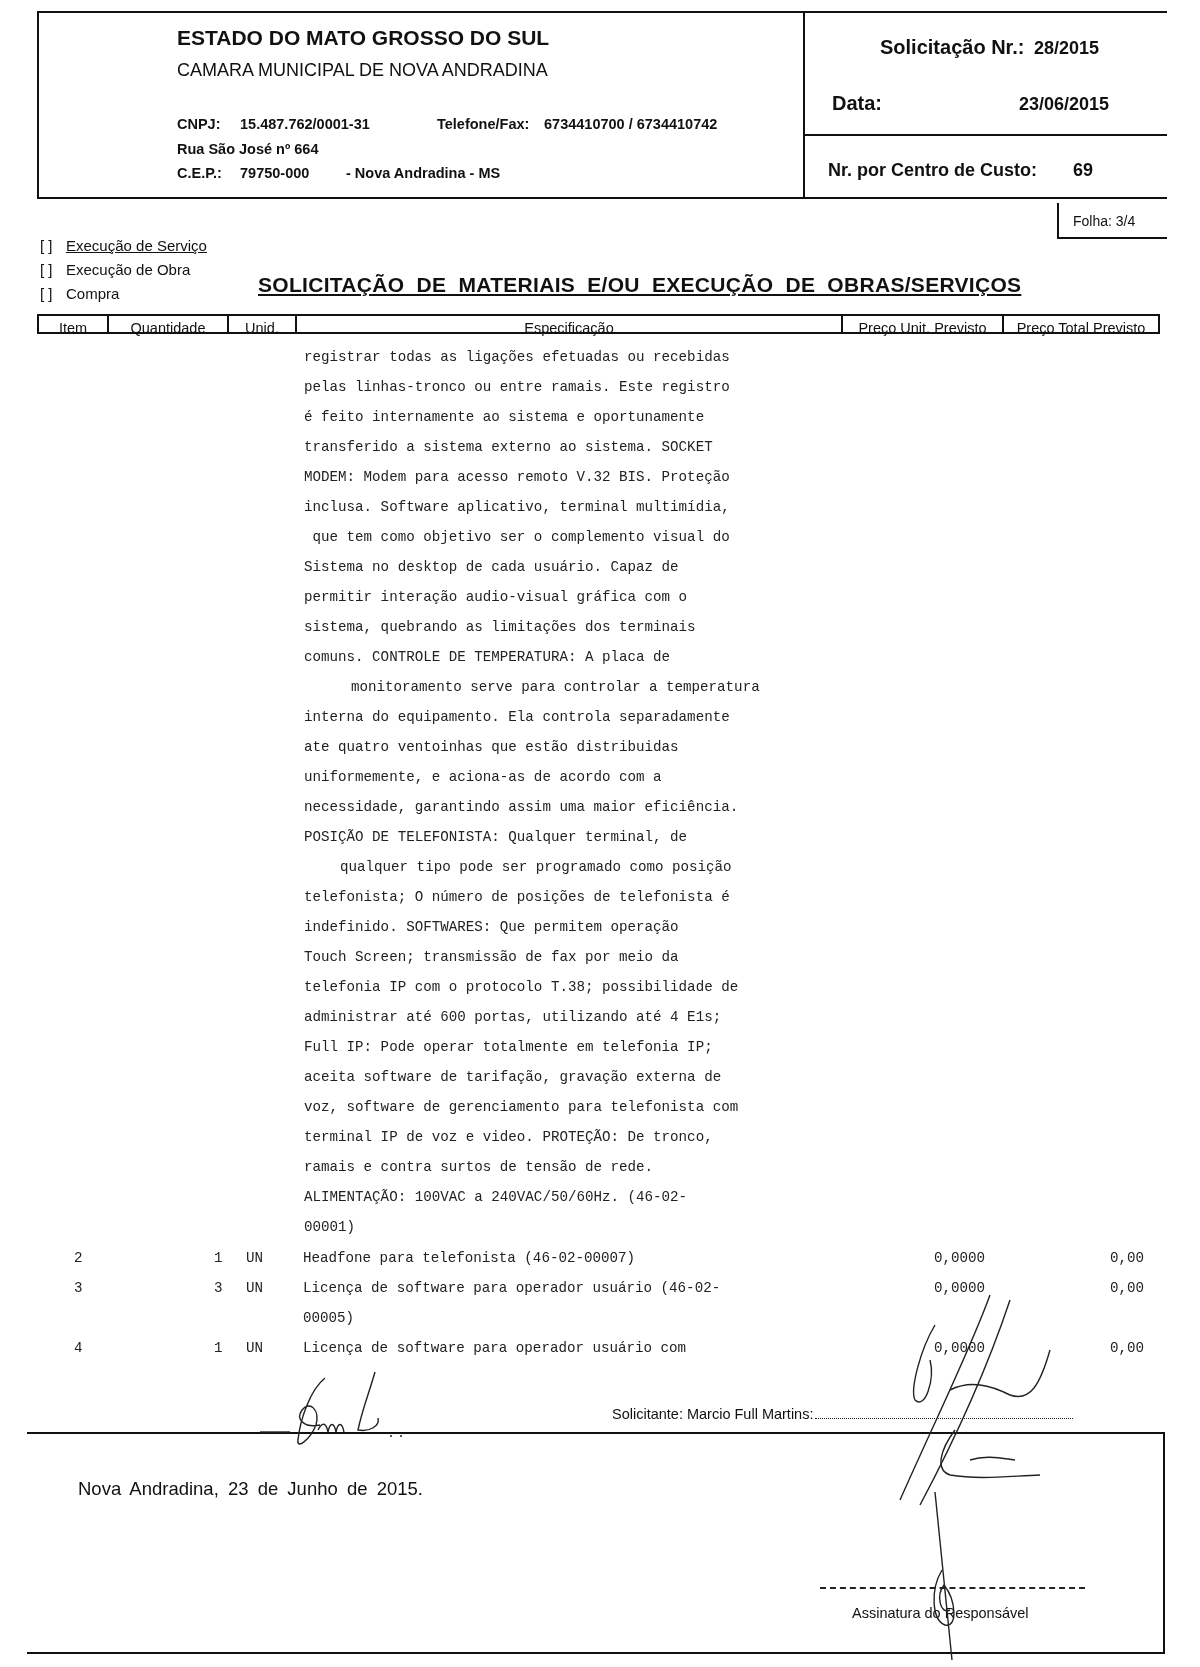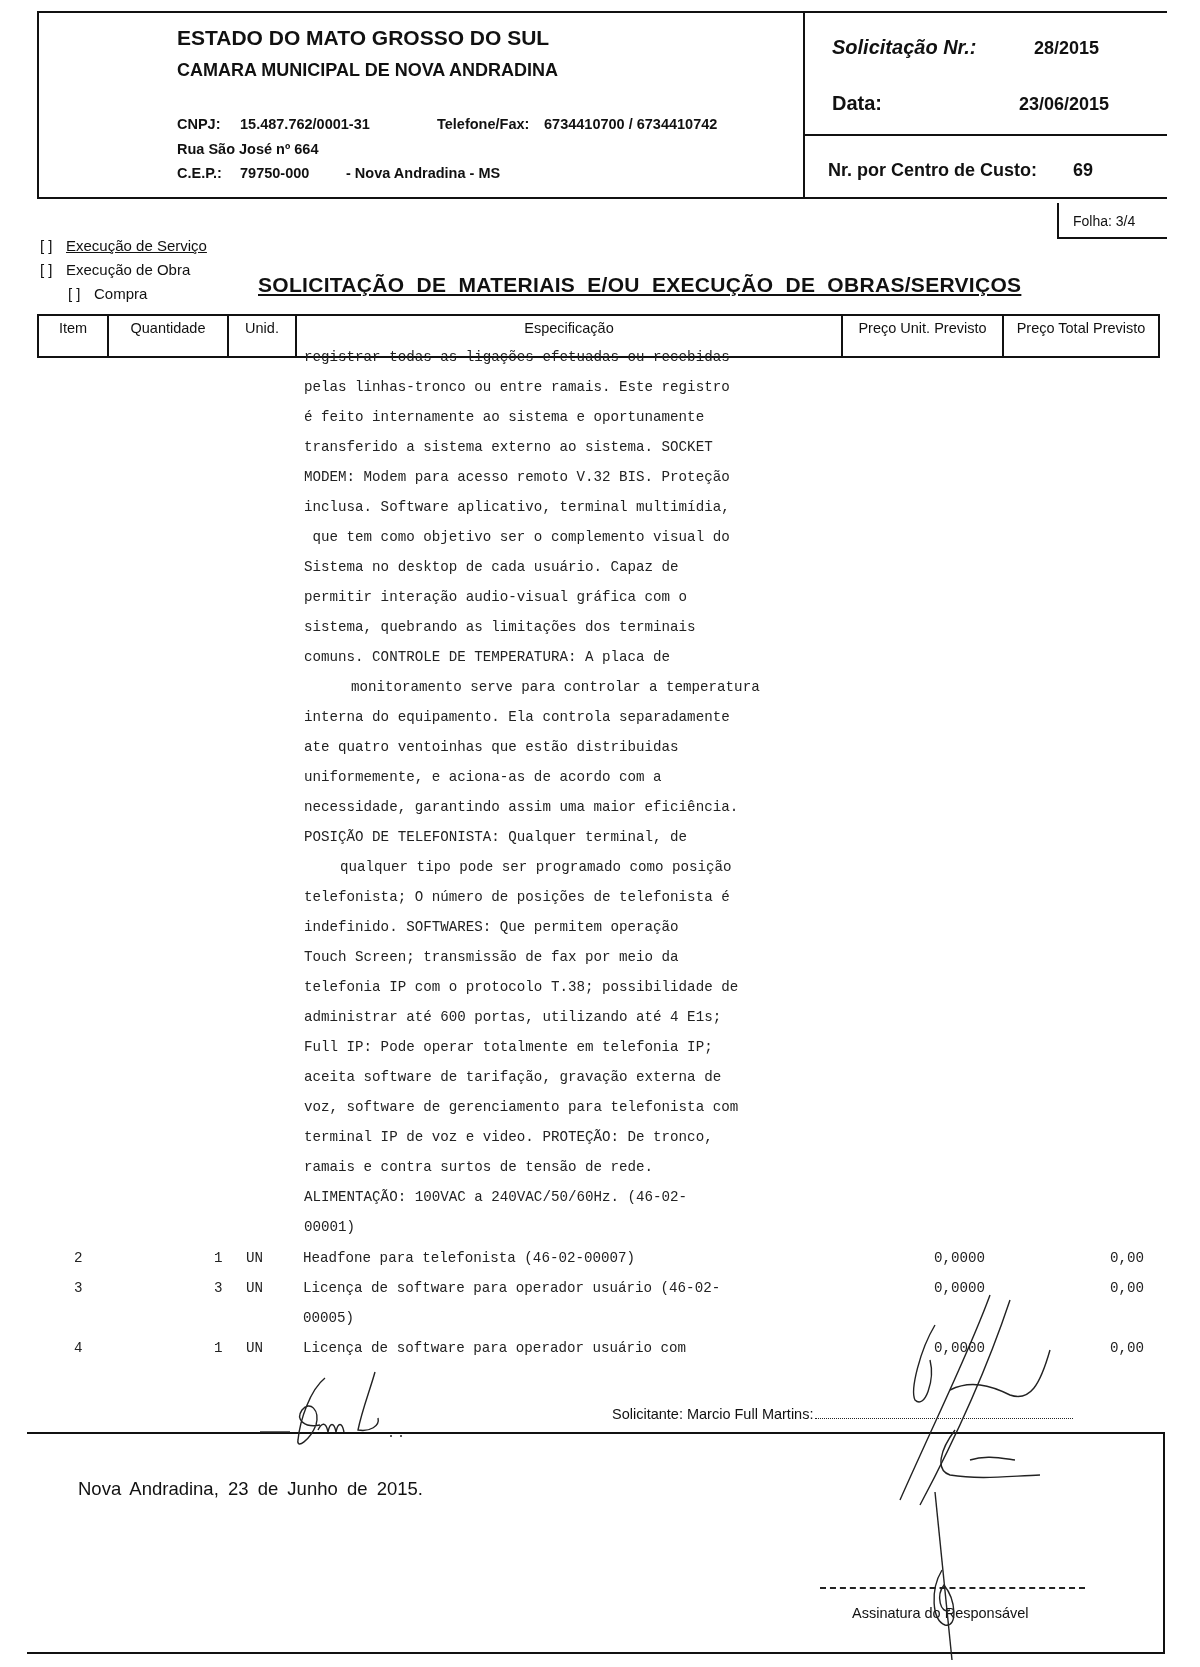--- a/index.html
+++ b/index.html
@@ -4,33 +4,33 @@
 <style>
   html, body { margin: 0; padding: 0; background: #ffffff; }
   body { width: 1200px; height: 1667px; position: relative; overflow: hidden; color: #111; font-family: "Liberation Sans", sans-serif; }
   .abs { position: absolute; }
 
   
   .hdr { left: 37px; top: 11px; width: 1130px; height: 188px; border-top: 2px solid #111; border-left: 2px solid #111; border-bottom: 2px solid #111; box-sizing: border-box; }
   .hdr-right { left: 803px; top: 11px; width: 364px; height: 188px; border-left: 2px solid #111; box-sizing: border-box; }
   .hdr-split { left: 803px; top: 134px; width: 364px; border-top: 2px solid #111; }
   .h-state { left: 177px; top: 26px; font-size: 21px; font-weight: bold; }
-  .h-camara { left: 177px; top: 60px; font-size: 18px; font-weight: bold; }
+  .h-camara { left: 177px; top: 60px; font-size: 18px; font-weight: normal; }
   .h-small { font-size: 14.5px; font-weight: bold; }
   .h-right-lbl { font-size: 20px; font-weight: bold; }
   .h-right-val { font-size: 18px; font-weight: bold; }
 
   .folha { left: 1057px; top: 203px; width: 110px; height: 36px; border-left: 2px solid #111; border-bottom: 2px solid #111; box-sizing: border-box; font-size: 14px; padding: 10px 0 0 14px; }
 
   .chk { left: 40px; font-size: 15px; }
   .chk .br { display: inline-block; width: 26px; }
   .title { left: 258px; top: 273px; font-size: 21px; font-weight: bold; text-decoration: underline; letter-spacing: 0.3px; word-spacing: 6px; }
 
   
-  .th { top: 314px; height: 44px; border: 2px solid #111; box-sizing: border-box; font-size: 14.5px; text-align: center; line-height: 24px; }
+  .th { top: 314px; height: 20px; border: 2px solid #111; box-sizing: border-box; font-size: 14.5px; text-align: center; line-height: 24px; }
 
   
   .mono { font-family: "Liberation Mono", "DejaVu Sans Mono", monospace; font-size: 14.2px; color: #222; white-space: pre; }
   .spec-line { left: 304px; }
   .cell { font-family: "Liberation Mono", monospace; font-size: 14.2px; color: #222; }
 
   
   .sig { position: absolute; stroke: #222; fill: none; stroke-width: 1.4; }
 
   .footer-box { left: 27px; top: 1432px; width: 1138px; height: 222px; border-top: 2px solid #111; border-right: 2px solid #111; border-bottom: 2px solid #111; box-sizing: border-box; }
@@ -52,39 +52,39 @@
 
 <div class="abs h-small" style="left:177px; top:116px;">CNPJ:</div>
 <div class="abs h-small" style="left:240px; top:116px;">15.487.762/0001-31</div>
 <div class="abs h-small" style="left:437px; top:116px;">Telefone/Fax:</div>
 <div class="abs h-small" style="left:544px; top:116px;text-align:center;">6734410700 / 6734410742</div>
 <div class="abs h-small" style="left:177px; top:141px;">Rua São José nº 664</div>
 <div class="abs h-small" style="left:177px; top:165px;">C.E.P.:</div>
 <div class="abs h-small" style="left:240px; top:165px;">79750-000</div>
 <div class="abs h-small" style="left:346px; top:165px;">- Nova Andradina - MS</div>
 
-<div class="abs h-right-lbl" style="left:832px; top:36px;font-style:italic;">Solicitação Nr.:</div>
+<div class="abs h-right-lbl" style="left:880px; top:36px;">Solicitação Nr.:</div>
 <div class="abs h-right-val" style="left:1034px; top:38px;">28/2015</div>
 <div class="abs h-right-lbl" style="left:832px; top:92px;">Data:</div>
 <div class="abs h-right-val" style="left:1019px; top:94px;">23/06/2015</div>
 <div class="abs h-right-lbl" style="left:828px; top:160px; font-size:18px;">Nr. por Centro de Custo:</div>
 <div class="abs h-right-val" style="left:1073px; top:160px;">69</div>
 
 <div class="abs folha">
   <span>Folha:</span>
   <span>3/4</span>
 </div>
 
 <div class="abs chk" style="top:237px;text-decoration:underline;">
   <span class="br">[   ]</span><span>Execução de Serviço</span>
 </div>
 <div class="abs chk" style="top:261px;">
   <span class="br">[   ]</span><span>Execução de Obra</span>
 </div>
-<div class="abs chk" style="top:285px;margin-left:28px;">
+<div class="abs chk" style="top:285px;">
   <span class="br">[   ]</span><span>Compra</span>
 </div>
 
 <div class="abs title">SOLICITAÇÃO DE MATERIAIS E/OU EXECUÇÃO DE OBRAS/SERVIÇOS</div>
 
 <div class="abs th" style="left:37px; width:72px;">Item</div>
 <div class="abs th" style="left:107px; width:122px;">Quantidade</div>
 <div class="abs th" style="left:227px; width:70px;">Unid.</div>
 <div class="abs th" style="left:295px; width:548px;">Especificação</div>
 <div class="abs th" style="left:841px; width:163px;">Preço Unit. Previsto</div>

